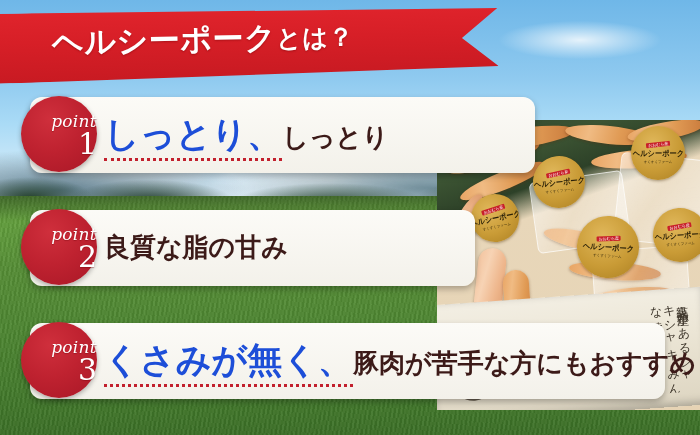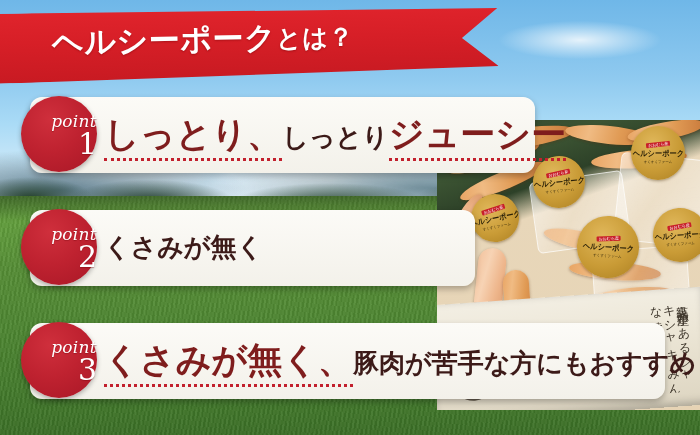--- a/index.html
+++ b/index.html
@@ -243,21 +243,21 @@
     white-space: nowrap;
     display: flex;
     align-items: baseline;
     font-family: "DejaVu Sans", "Liberation Sans", sans-serif;
   }
   .phrase.p1 { left: 104px; top: 112px; }
   .phrase.p2 { left: 104px; top: 225px; }
   .phrase.p3 { left: 104px; top: 338px; }
 
   .seg-red {
-    color: #7f1d1d;
+    color: #1d4ed8;
     font-weight: bold;
     font-size: 35px;
     line-height: 44px;
     border-bottom: 3px dotted #c2202d;
     padding-bottom: 2px;
   }
   .seg-dark {
     color: #3c1a18;
     font-weight: bold;
     font-size: 26px;
@@ -344,23 +344,22 @@
     <span class="num">2</span>
   </div>
   <div class="badge b3">
     <span class="word">point</span>
     <span class="num">3</span>
   </div>
 
   <div class="phrase p1">
     <span class="seg-red">しっとり、</span>
     <span class="seg-dark">しっとり</span>
-    <span class="seg-red">ジューシー</span>
   </div>
   <div class="phrase p2">
-    <span class="seg-dark">くさみが無く</span>
+    <span class="seg-dark">良質な脂の甘み</span>
   </div>
   <div class="phrase p3">
     <span class="seg-red">くさみが無く、</span>
     <span class="seg-dark">豚肉が苦手な方にもおすすめ</span>
   </div>
 
 </div>
 
 </body></html>

